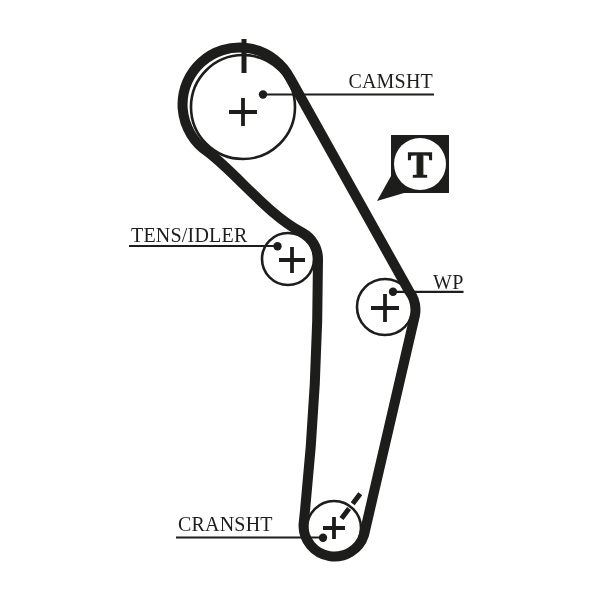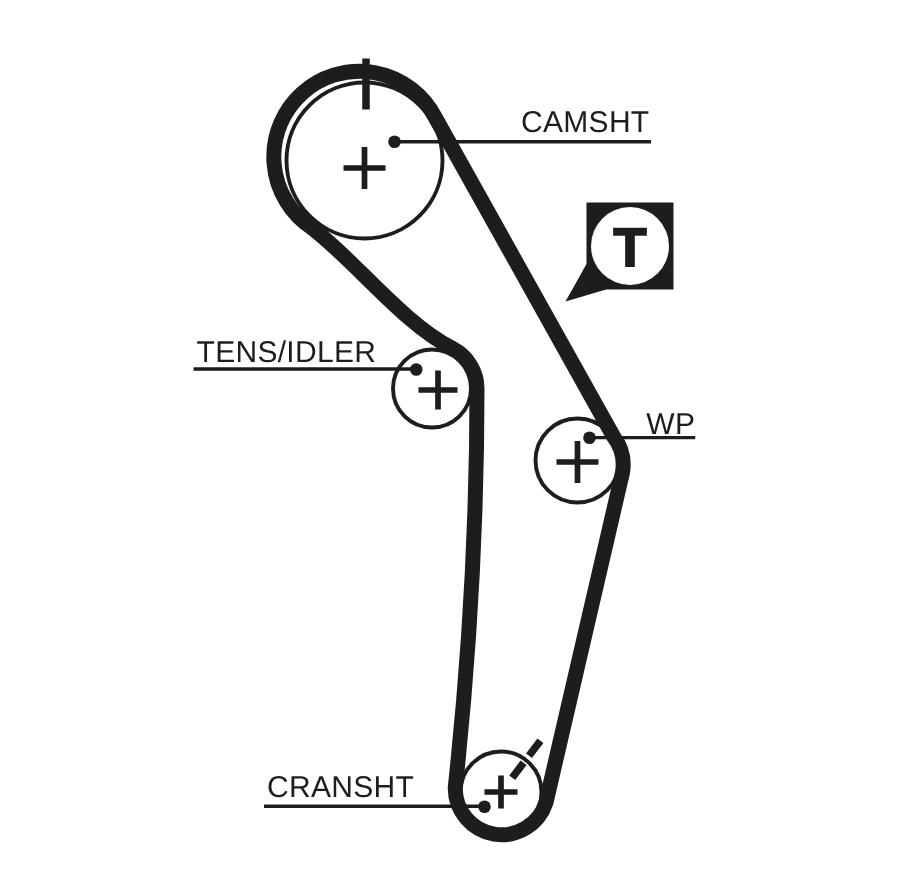--- a/index.html
+++ b/index.html
@@ -1,18 +1,18 @@
 <!DOCTYPE html>
 <html><head>
 <meta charset="utf-8">
 <style>
   html,body{margin:0;padding:0;background:#fff;}
   .canvas{
     width:600px;height:589px;background:#ffffff;position:relative;overflow:hidden;
-    font-family:Liberation Sans, sans-serif;
+    font-family:Liberation Serif, serif;
   }
   svg{display:block;}
   .pulley{fill:#ffffff;stroke:#1d1d1b;stroke-width:2.6;}
   .belt{fill:none;stroke:#1d1d1b;stroke-width:10;stroke-linejoin:round;stroke-linecap:butt;}
   .plus{fill:none;stroke:#1d1d1b;stroke-width:3.8;stroke-linecap:butt;}
   .tickmark{stroke:#1d1d1b;stroke-width:5;fill:none;}
   .leader{stroke:#1d1d1b;stroke-width:2.2;}
   .leaderdot{fill:#1d1d1b;}
   .lbl{fill:#1d1d1b;font-size:20px;letter-spacing:0.2px;}
   .badge-box{fill:#1d1d1b;}

